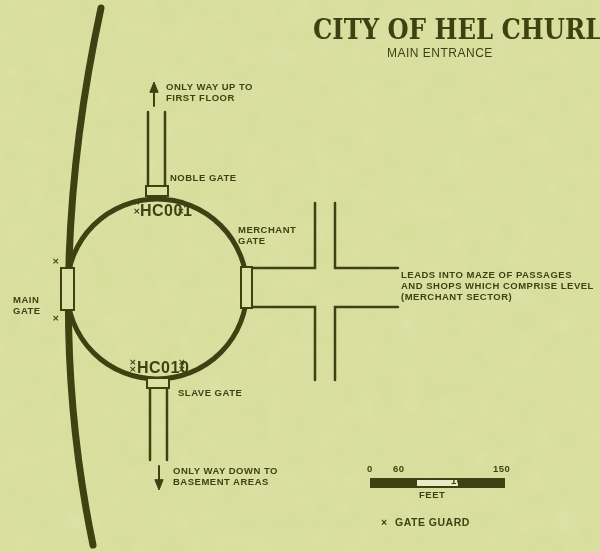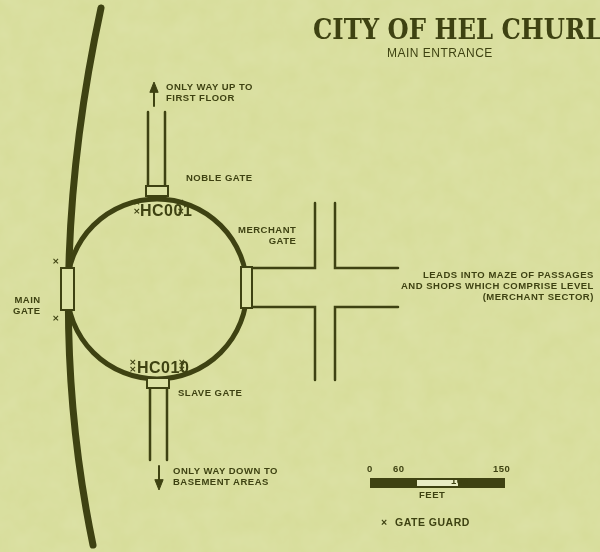--- a/index.html
+++ b/index.html
@@ -23,21 +23,21 @@
     .title {
       font-family: "DejaVu Serif", serif;
       font-size: 27px;
       letter-spacing: 0px;
       font-weight: bold;
       transform: scaleX(0.9);
       transform-origin: left top;
     }
     .sub { font-size: 12px; font-weight: normal; }
     .small { font-size: 9.5px; }
-    .center { text-align: right; }
+    .center { text-align: left; }
     .code { font-size: 16px; }
   </style>
 </head>
 <body>
 
 <svg id="map" viewBox="0 0 600 552" xmlns="http://www.w3.org/2000/svg">
   <defs>
     <filter id="paper" x="0" y="0" width="100%" height="100%">
       <feTurbulence type="fractalNoise" baseFrequency="0.045" numOctaves="3" seed="7" result="n"></feTurbulence>
       <feColorMatrix type="matrix" in="n" values="0 0 0 0 0.86  0 0 0 0 0.88  0 0 0 0 0.62  0 0 0 0.25 0"></feColorMatrix>
@@ -96,21 +96,21 @@
 </svg>
 
 <div class="lbl title" style="left:313px; top:14px;">CITY OF HEL CHURL</div>
 <div class="lbl sub" style="left:387px; top:47px;">MAIN ENTRANCE</div>
 
 <div class="lbl small" style="left:166px; top:82px;">
   <div>ONLY WAY UP TO</div>
   <div>FIRST FLOOR</div>
 </div>
 
-<div class="lbl small" style="left:186px; top:173px;">NOBLE GATE</div>
+<div class="lbl small" style="left:170px; top:173px;">NOBLE GATE</div>
 <div class="lbl code" style="left:140px; top:202px;">HC001</div>
 
 <div class="lbl small center" style="left:238px; top:225px;">
   <div>MERCHANT</div>
   <div>GATE</div>
 </div>
 
 <div class="lbl small center" style="left:13px; top:276px;margin-top:19px;">
   <div>MAIN</div>
   <div>GATE</div>

